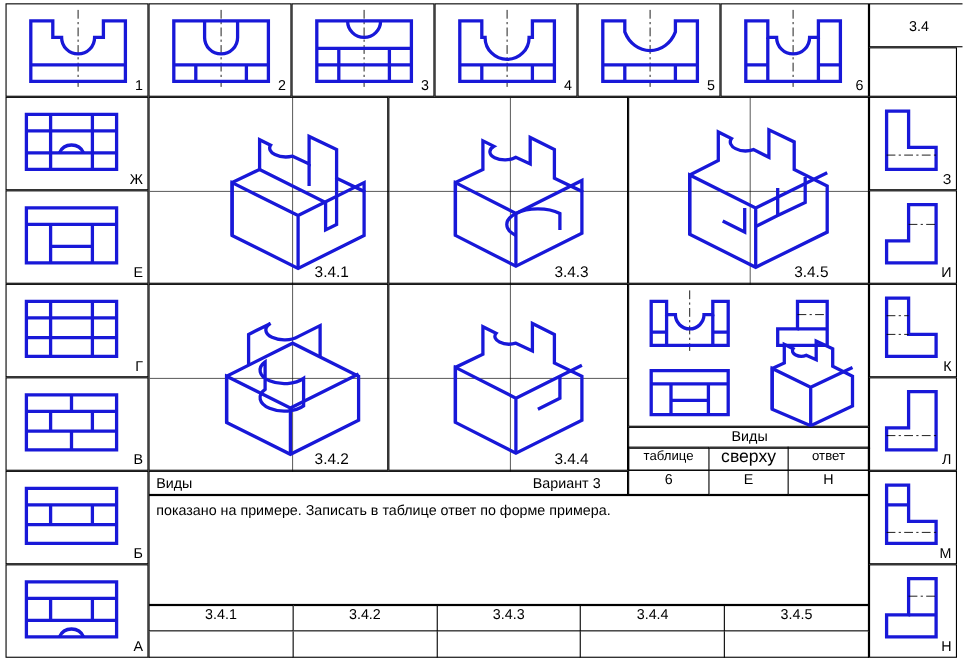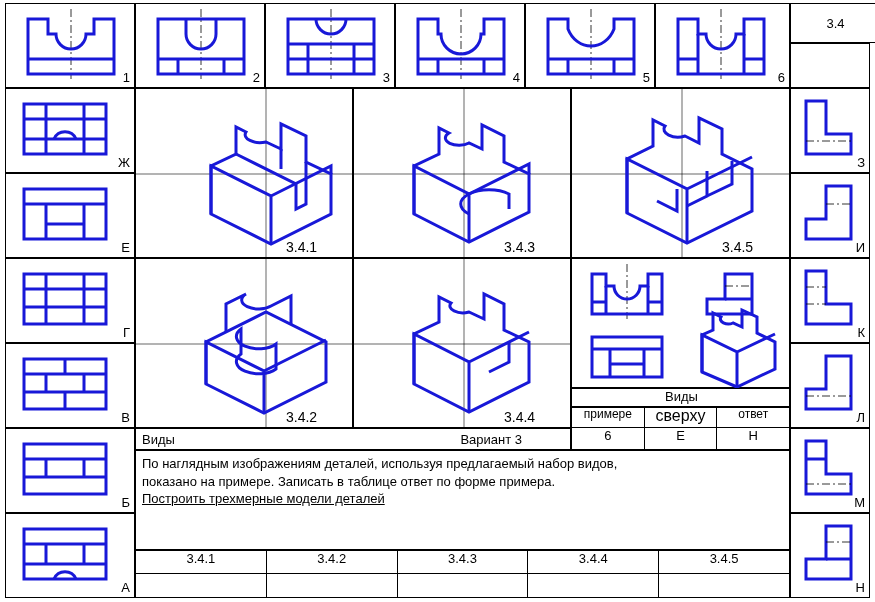--- a/index.html
+++ b/index.html
@@ -296,39 +296,37 @@
     </g>
   </svg>
 </div>
 
 <div class="cell" style="left:571px; top:388px; width:219px; height:40px; border-top:1px solid #000;">
   <div style="position:absolute; left:0; top:0; width:219px; height:18px; border-bottom:1px solid #000; text-align:center;">Виды</div>
 
 </div>
 
 <div style="position:absolute; left:571px; top:406px; width:219px; height:22px; display:flex;">
-  <div style="flex:1;border:1px solid #000;box-sizing:border-box;text-align:center;font-size:12px;">примере</div>
+  <div style="flex:1;border:1px solid #000;box-sizing:border-box;text-align:center;font-size:12px;">таблице</div>
   <div style="flex:1;border:1px solid #000;border-left:none;box-sizing:border-box;text-align:center;font-size:16px;">сверху</div>
   <div style="flex:1;border:1px solid #000;border-left:none;box-sizing:border-box;text-align:center;font-size:12px;">ответ</div>
 </div>
 <div style="position:absolute; left:571px; top:428px; width:219px; height:22px; display:flex;">
   <div style="flex:1;border:1px solid #000;border-top:none;box-sizing:border-box;text-align:center;">6</div>
   <div style="flex:1;border:1px solid #000;border-top:none;border-left:none;box-sizing:border-box;text-align:center;">Е</div>
   <div style="flex:1;border:1px solid #000;border-top:none;border-left:none;box-sizing:border-box;text-align:center;">Н</div>
 </div>
 
 <div class="cell" style="left:135px; top:428px; width:436px; height:22px; display:flex; align-items:center;">
   <span style="padding-left:6px; flex:1;">Виды</span>
-  <span style="padding-right:48px;">Вариант 3</span>
+  <span style="padding-right:24px;">Вариант 3</span>
 </div>
 
 <div class="cell" style="left:135px; top:450px; width:655px; height:100px; padding:4px 6px; line-height:1.35;">
-  <div>По наглядным изображениям деталей, используя предлагаемый набор видов,</div>
   <div>показано на примере. Записать в таблице ответ по форме  примера.</div>
-  <div style="text-decoration:underline;">Построить трехмерные модели деталей</div>
 </div>
 
 <div style="position:absolute; left:135px; top:550px; width:655px; height:24px; display:flex;">
   <div style="flex:1;border:1px solid #000;box-sizing:border-box;text-align:center;">3.4.1</div>
   <div style="flex:1;border:1px solid #000;border-left:none;box-sizing:border-box;text-align:center;">3.4.2</div>
   <div style="flex:1;border:1px solid #000;border-left:none;box-sizing:border-box;text-align:center;">3.4.3</div>
   <div style="flex:1;border:1px solid #000;border-left:none;box-sizing:border-box;text-align:center;">3.4.4</div>
   <div style="flex:1;border:1px solid #000;border-left:none;box-sizing:border-box;text-align:center;">3.4.5</div>
 </div>
 

